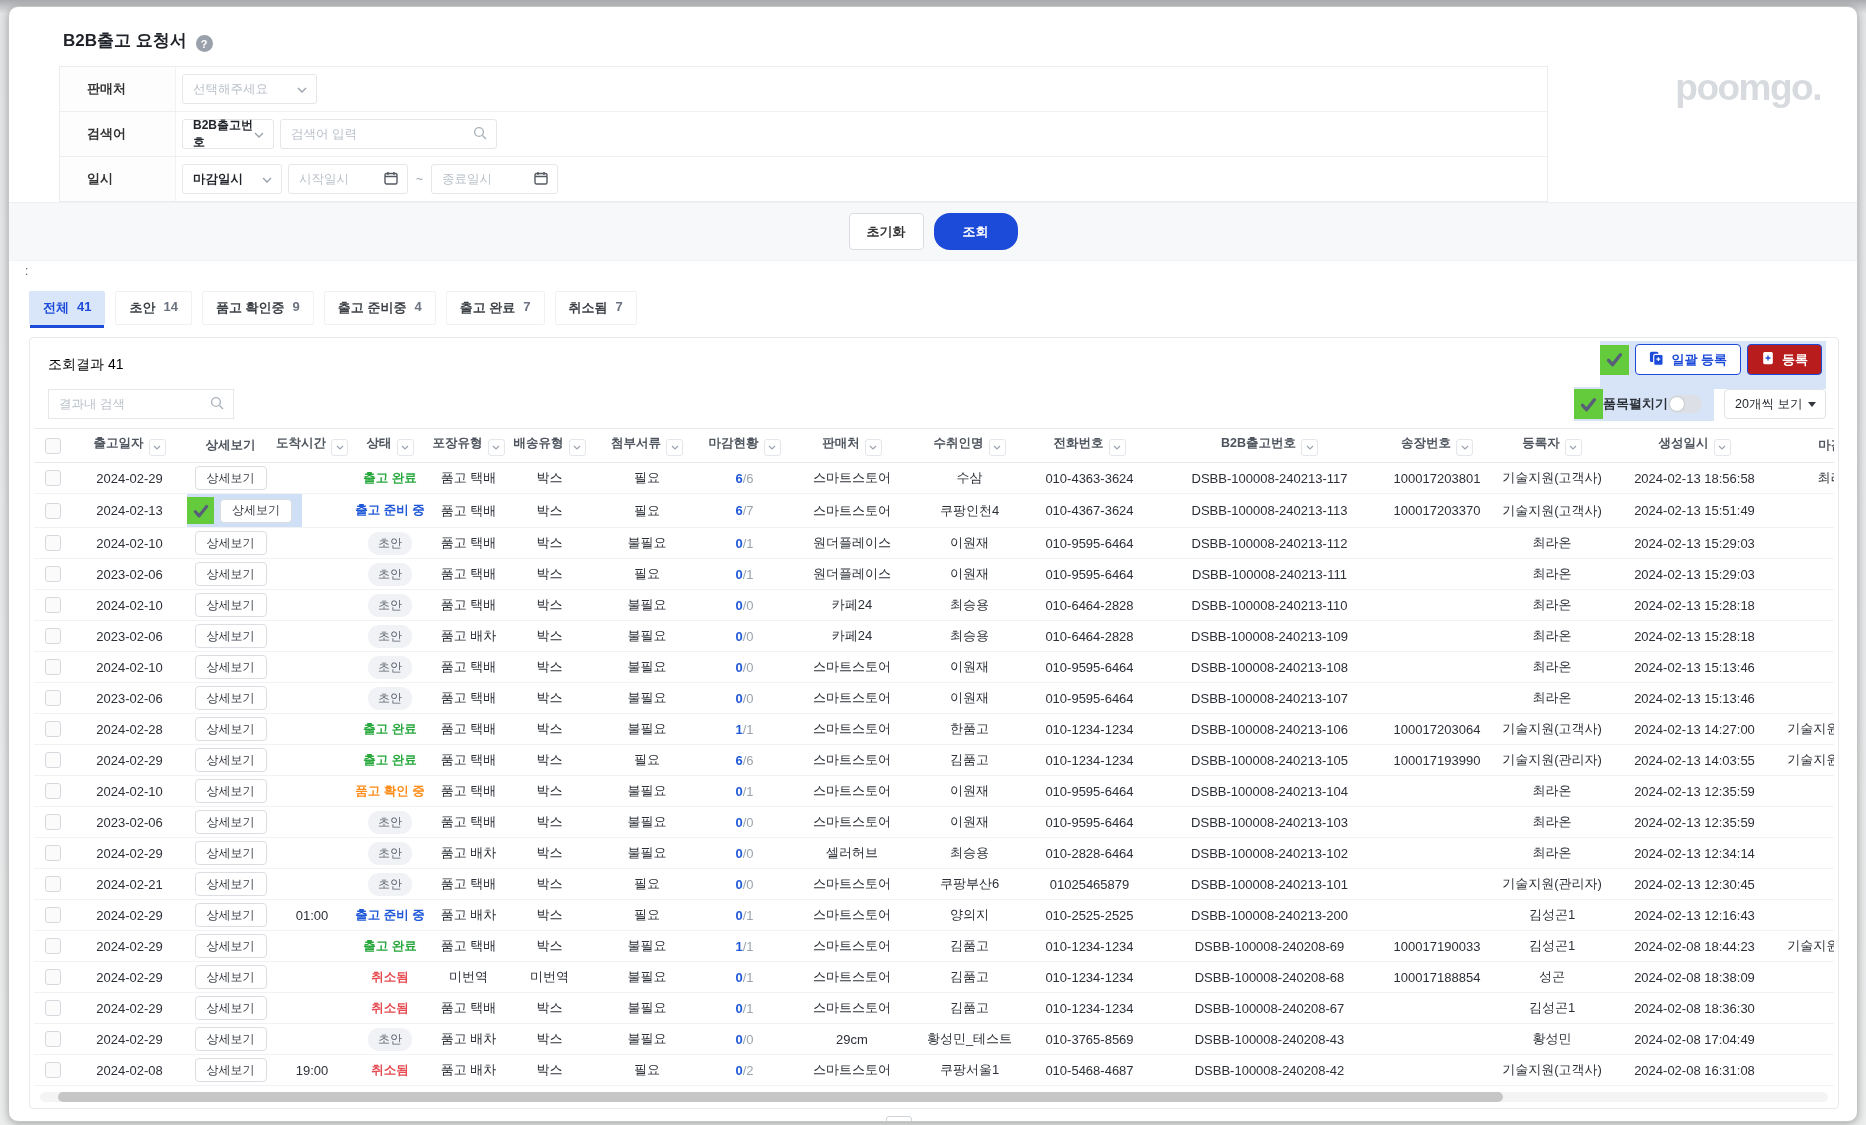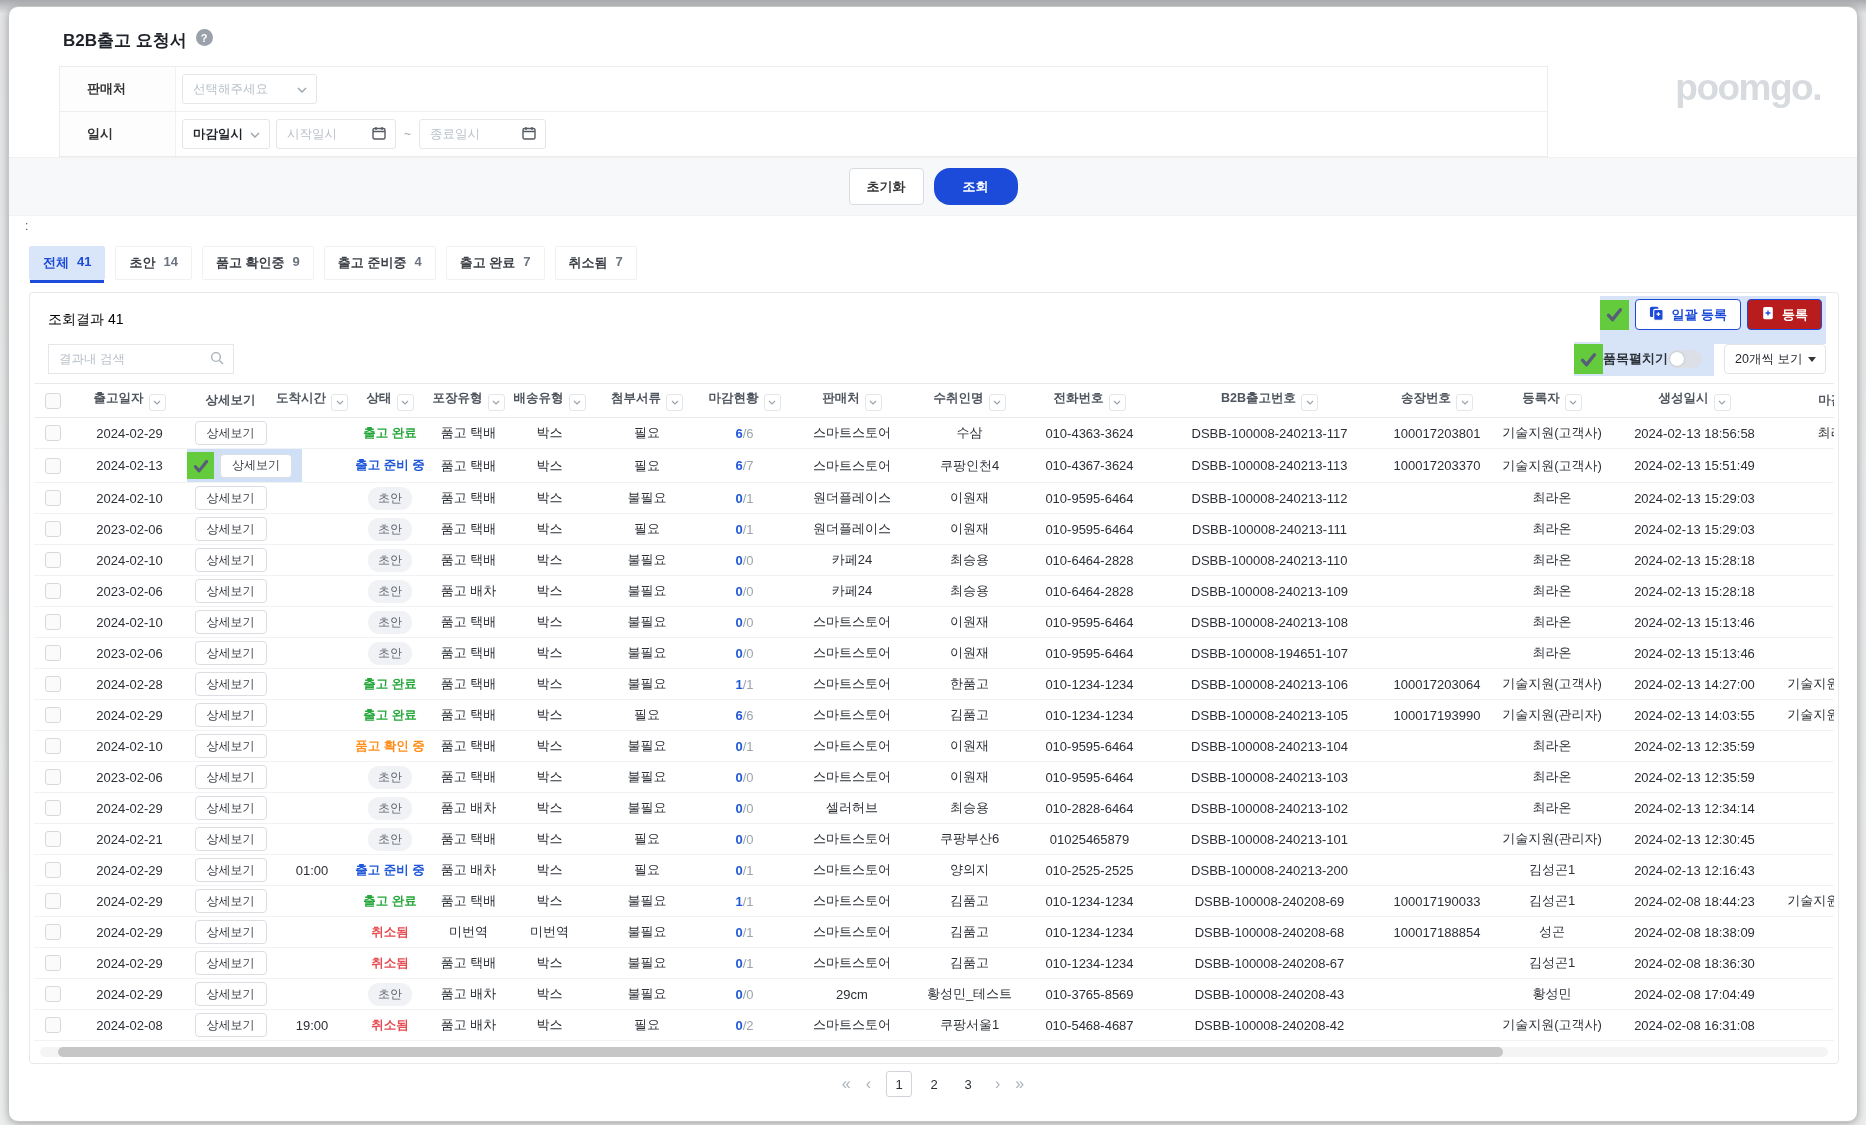--- a/index.html
+++ b/index.html
@@ -2,21 +2,21 @@
 <html><head>
 <meta charset="utf-8">
 <style>
   html,body{margin:0;padding:0}
   body{width:1866px;height:1125px;position:relative;overflow:hidden;
        background:linear-gradient(#a9abae 0px,#e4e5e7 14px,#eceded 100%);
        font-family:"Liberation Sans",sans-serif;}
   .card{position:absolute;top:6px;left:8px;width:1848px;height:1114px;background:#fff;
         border:1px solid #c6c6c6;border-radius:10px;box-shadow:0 2px 8px rgba(0,0,0,.3);overflow:hidden}
 
-  .title-row{display:flex;align-items:flex-start;gap:9px;margin:22px 0 0 54px}
+  .title-row{display:flex;align-items:flex-end;gap:9px;margin:22px 0 0 54px}
   .page-title{font-size:17px;font-weight:700;color:#1f2329}
   .help-icon{width:17px;height:17px;border-radius:50%;background:#9aa1ab;color:#fff;font-size:11px;
              font-weight:700;display:inline-flex;align-items:center;justify-content:center}
   .logo{position:absolute;top:60px;right:36px;font-size:37px;font-weight:700;color:#d7dade;letter-spacing:-1.5px}
 
   .filter{margin:14px 0 0 50px;width:1487px;border:1px solid #ececec}
   .frow{display:flex;align-items:stretch;height:44px;border-bottom:1px solid #efefef}
   .frow:last-child{border-bottom:none}
   .flabel{width:88px;padding-left:27px;font-size:13px;font-weight:700;color:#333;
           display:flex;align-items:center;border-right:1px solid #f2f2f2;background:#fdfdfd;flex:none}
@@ -119,23 +119,41 @@
       <div class="ffields">
         <div class="select" style="width:135px">
           <span class="sel-placeholder">선택해주세요</span>
           <span><svg width="10" height="6" viewBox="0 0 10 6">
                 <path d="M1 1l4 4 4-4" stroke="#9aa3ad" stroke-width="1.4" fill="none"></path>
               </svg></span>
         </div>
       </div>
     </div>
     <div class="frow">
+      <div class="flabel">검색어</div>
+      <div class="ffields">
+        <div class="select" style="width:92px">
+          <span class="sel-value" style="font-size:12px">B2B출고번호</span>
+          <span><svg width="10" height="6" viewBox="0 0 10 6">
+                <path d="M1 1l4 4 4-4" stroke="#9aa3ad" stroke-width="1.4" fill="none"></path>
+              </svg></span>
+        </div>
+        <div class="inputbox" style="width:217px">
+          <span class="ph">검색어 입력</span>
+          <span><svg width="14" height="14" viewBox="0 0 14 14">
+                <circle cx="6" cy="6" r="4.4" stroke="#aab2bb" fill="none" stroke-width="1.4"></circle>
+                <path d="M9.5 9.5L13 13" stroke="#aab2bb" stroke-width="1.4"></path>
+              </svg></span>
+        </div>
+      </div>
+    </div>
+    <div class="frow">
       <div class="flabel">일시</div>
       <div class="ffields">
-        <div class="select" style="width:88px">
+        <div class="select" style="width:100px">
           <span class="sel-value">마감일시</span>
           <span><svg width="10" height="6" viewBox="0 0 10 6">
                 <path d="M1 1l4 4 4-4" stroke="#9aa3ad" stroke-width="1.4" fill="none"></path>
               </svg></span>
         </div>
         <div class="inputbox" style="width:120px">
           <span class="ph">시작일시</span>
           <span><svg width="14" height="14" viewBox="0 0 14 14">
                 <rect x="1" y="2.5" width="12" height="10.5" rx="1.5" fill="none" stroke="#565b63" stroke-width="1.4"></rect>
                 <path d="M1 5.5h12" stroke="#565b63" stroke-width="1.4"></path>
@@ -488,21 +506,21 @@
               <td><button class="btn-detail">상세보기</button></td>
               <td></td>
               <td><span class="status-draft">초안</span></td>
               <td>품고 택배</td>
               <td>박스</td>
               <td>불필요</td>
               <td><span class="dl-done">0</span><span class="dl-total">/0</span></td>
               <td>스마트스토어</td>
               <td>이원재</td>
               <td>010-9595-6464</td>
-              <td>DSBB-100008-194651-107</td>
+              <td>DSBB-100008-240213-107</td>
               <td></td>
               <td>최라온</td>
               <td>2024-02-13 15:13:46</td>
               <td></td>
             </tr>
             <tr>
               <td><span class="cb"></span></td>
               <td>2024-02-28</td>
               <td><button class="btn-detail">상세보기</button></td>
               <td></td>

